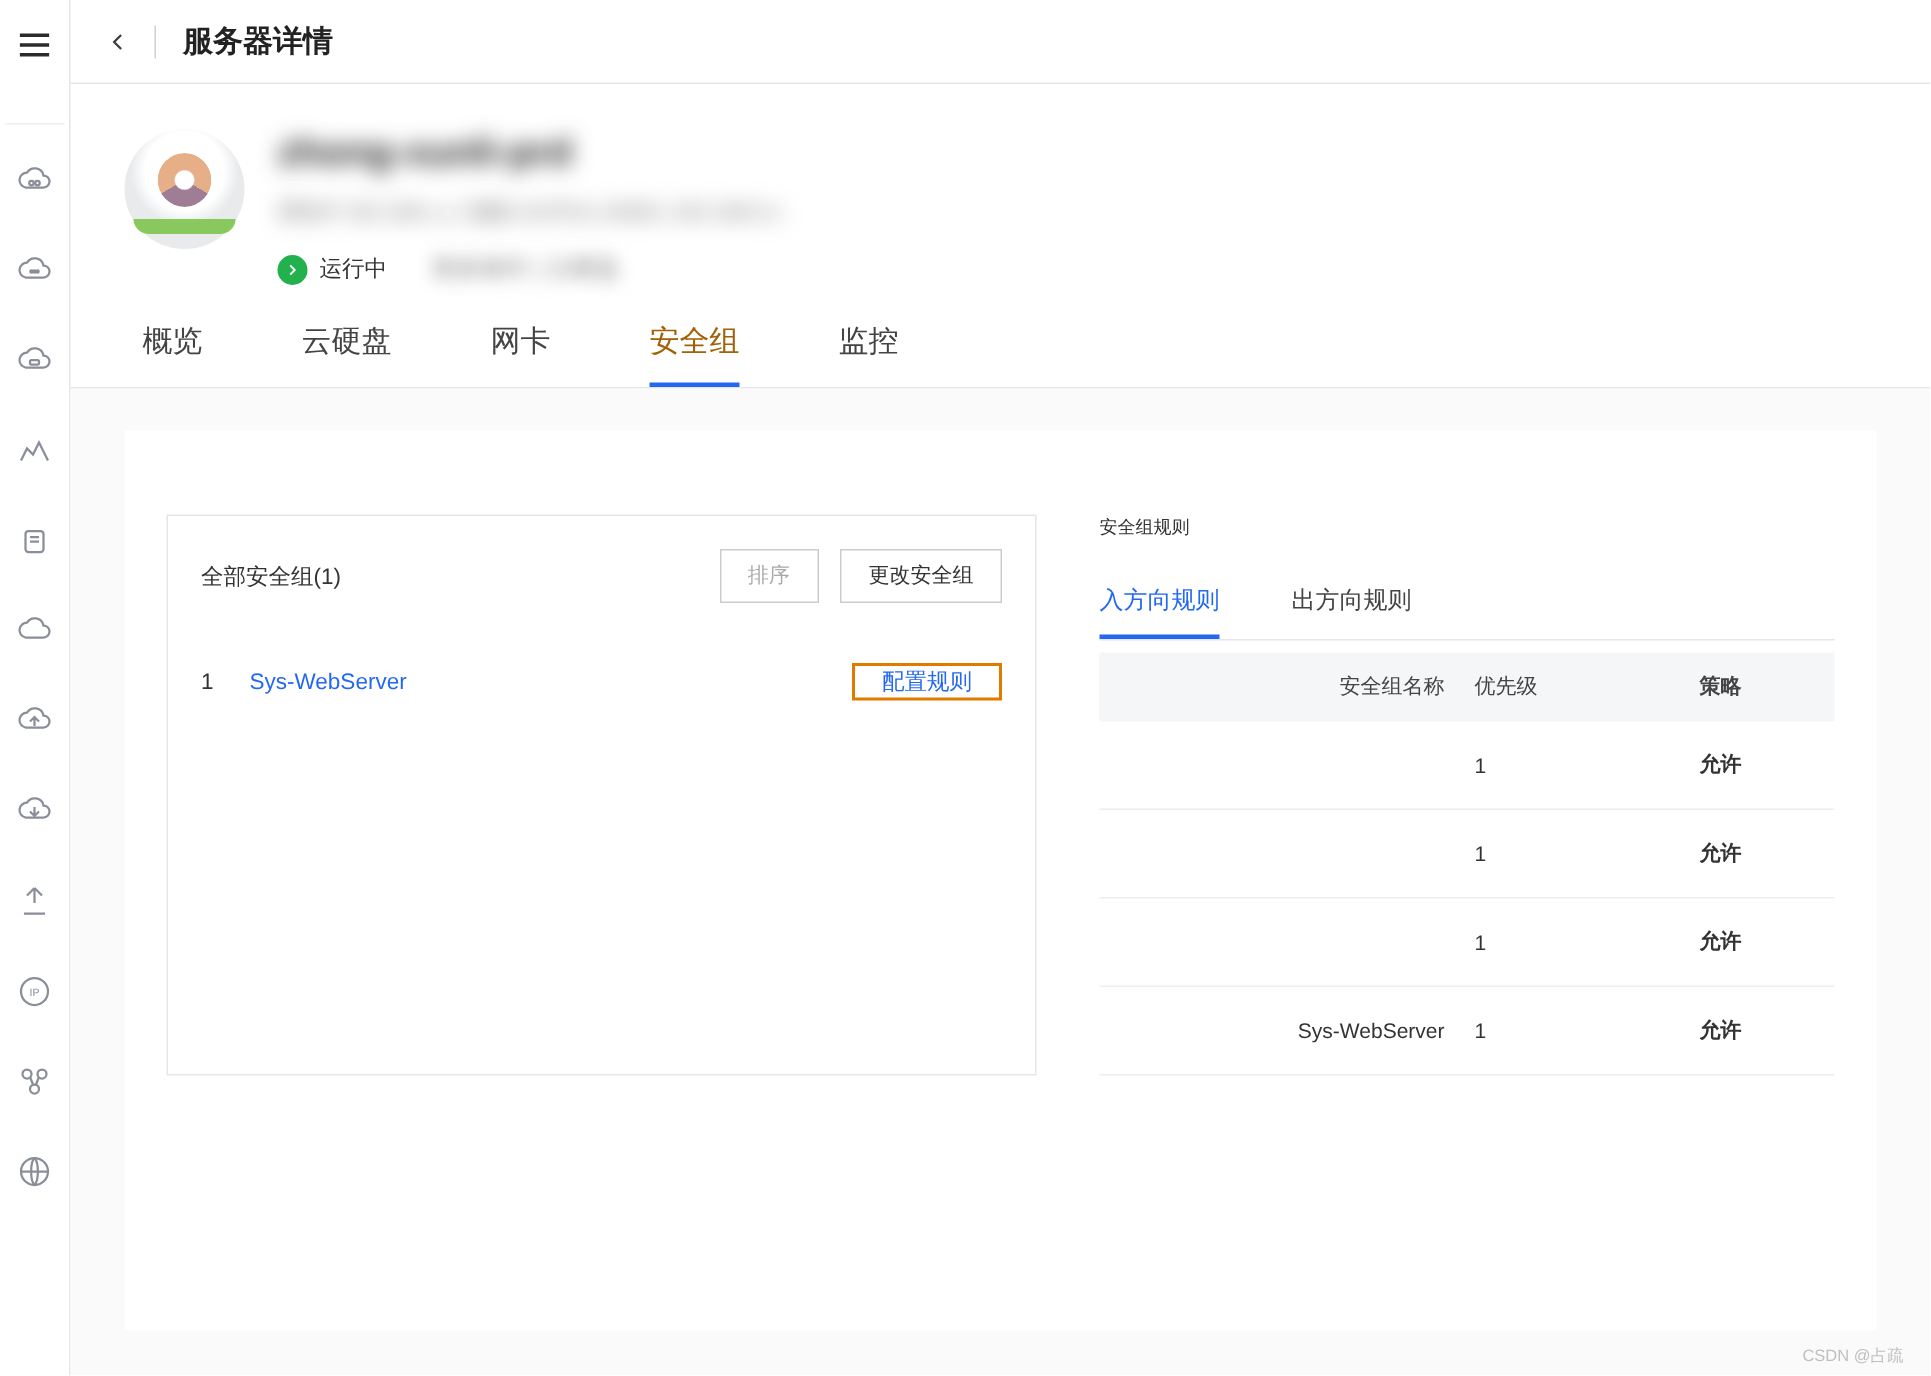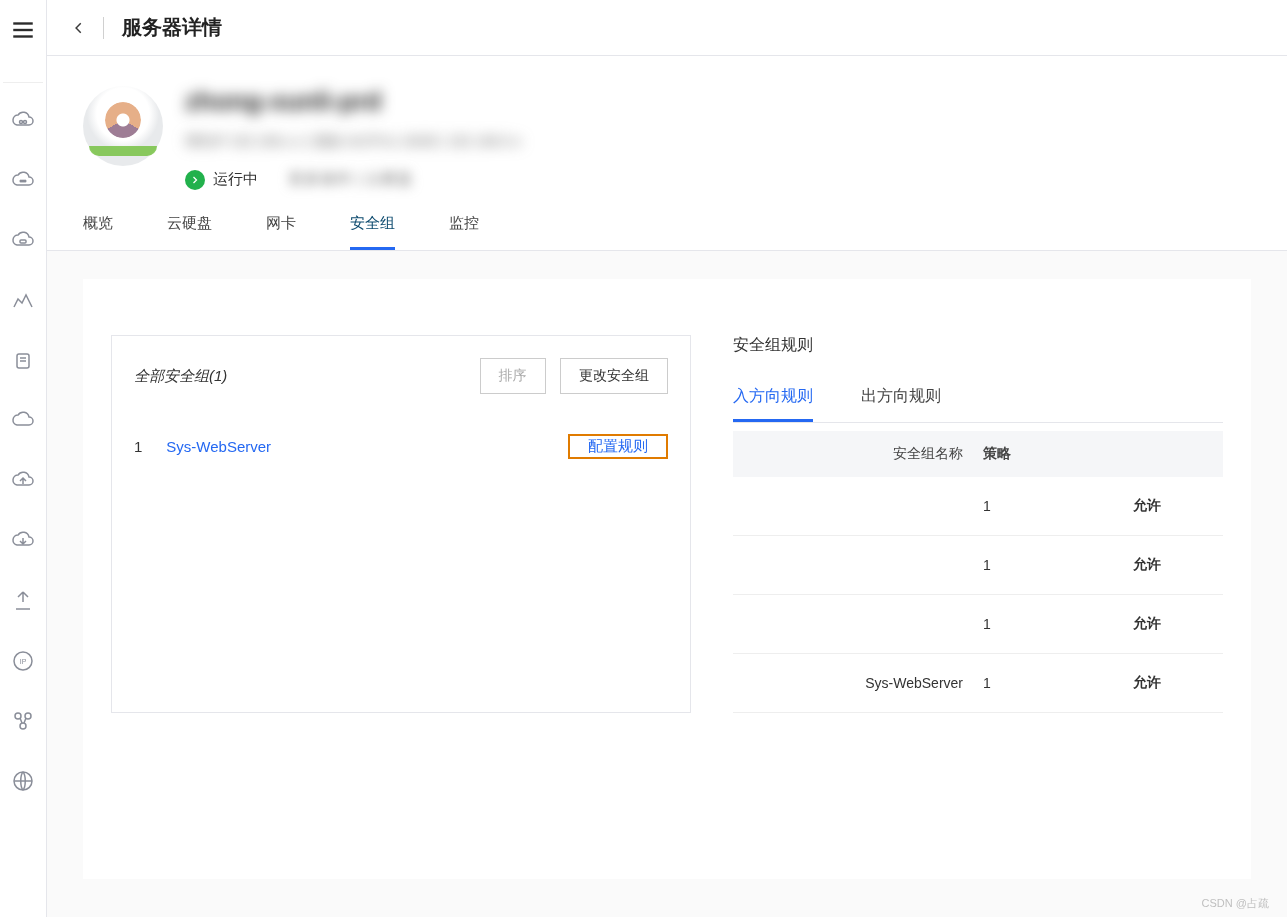--- a/index.html
+++ b/index.html
@@ -33,46 +33,46 @@
 .server-info { flex: 1; }
 .server-name { font-size: 26px; font-weight: 700; color: #222; filter: blur(7px); user-select: none; }
 .server-meta { margin-top: 16px; font-size: 14px; color: #666; filter: blur(7px); user-select: none; }
 .server-status-row { display: flex; align-items: center; margin-top: 18px; }
 .status-badge { display: inline-flex; align-items: center; font-size: 15px; color: #333; }
 .status-badge .dot { width: 20px; height: 20px; border-radius: 50%; background: #22b14c; margin-right: 8px; display:inline-flex; align-items:center; justify-content:center; }
 .status-badge .dot svg { width:12px; height:12px; stroke:#fff; stroke-width:2.5; fill:none; }
 .status-extra { filter: blur(6px); margin-left: 30px; color:#777; }
 
 .tabs { display: flex; padding: 0 36px; border-bottom: 1px solid #e5e6eb; }
-.tabs .tab { padding: 14px 0; margin-right: 54px; font-size: 15px; color: #444; cursor: pointer; border-bottom: 3px solid transparent; }
-.tabs .tab.active { color: #0c4a6e; border-bottom-color: #2468f2; }
+.tabs .tab { padding: 14px 0; margin-right: 54px; font-size: 20px; color: #444; cursor: pointer; border-bottom: 3px solid transparent; margin-left: 12px; }
+.tabs .tab.active { color: #a16207; border-bottom-color: #2468f2; }
 
 .content { padding: 28px 36px; background:#fafafa; flex:1; }
 .inner { background:#fff; padding: 28px; min-height:600px;}
 
 .select-box { position: relative; width: 430px; height: 40px; border: 1px solid #ccc; display: flex; align-items: center; padding: 0 14px; cursor: pointer; font-size: 15px; color:#333; background:#fff; }
 .select-box .caret { position: absolute; right: 14px; top: 50%; transform: translateY(-50%); width: 0; height: 0; border-left: 6px solid transparent; border-right: 6px solid transparent; border-top: 7px solid #666; }
 
 .panels { display: flex; gap: 42px; margin-top: 28px; }
 .panel-left { width: 580px; border: 1px solid #e5e6eb; padding: 22px; }
 .panel-left-head { display: flex; align-items: center; justify-content: space-between; }
-.panel-left-head .lbl { font-size: 15px; color:#333;font-style:italic; }
+.panel-left-head .lbl { font-size: 15px; color:#333; }
 .btn { height: 36px; padding: 0 18px; border: 1px solid #ccc; background: #fff; font-size: 14px; color: #333; cursor: pointer; display:inline-flex; align-items:center; }
 .btn.disabled { color: #aaa; cursor: not-allowed; }
 .btn + .btn { margin-left: 10px; }
 
 .sg-list { margin-top: 40px; }
 .sg-item { display: flex; align-items: center; justify-content: space-between; }
 .sg-item .left { display: flex; align-items: center; }
 .sg-item .idx { font-size: 15px; color:#333; margin-right: 24px; }
 .sg-item .name { font-size: 15px; color: #2468f2; cursor: pointer; }
 .config-btn { height: 25px; padding: 0 18px; border: 2px solid #e07b00; color: #2468f2; background:#fff; font-size: 15px; cursor:pointer; }
 
 .panel-right { flex: 1; }
-.panel-right .section-title { font-size: 16px; color: #333; margin-bottom: 18px; }
+.panel-right .section-title { font-size: 12px; color: #333; margin-bottom: 18px; }
 .rule-tabs { display: flex; border-bottom: 1px solid #e5e6eb; }
 .rule-tabs .rtab { padding: 12px 0; margin-right: 48px; font-size: 16px; color: #444; cursor: pointer; border-bottom: 3px solid transparent; }
 .rule-tabs .rtab.active { color: #2468f2; border-bottom-color: #2468f2; }
 
 .rules-table { width: 100%; margin-top: 8px; }
 .rules-table .thead { display: flex; background: #f5f6f8; font-size: 14px; color: #444; }
 .rules-table .thead .th { padding: 14px 10px; }
 .rules-table .row { display: flex; border-bottom: 1px solid #eee; align-items:center; }
 .rules-table .row .td { padding: 20px 10px; font-size: 14px; color:#333; }
 .col-name { flex: 0 0 240px; padding-left:16px !important;text-align:right;}
@@ -237,20 +237,21 @@
 
         <div class="panel-right">
           <div class="section-title">安全组规则</div>
           <div class="rule-tabs">
             <div class="rtab active">入方向规则</div>
             <div class="rtab">出方向规则</div>
           </div>
           <div class="rules-table">
             <div class="thead">
               <div class="th col-name">安全组名称</div>
+              <div class="th col-prio">优先级</div>
               <div class="th col-pol">策略</div>
             </div>
             <div class="row">
               <div class="td col-name"></div>
               <div class="td col-prio">1</div>
               <div class="td col-pol">允许</div>
             </div>
             <div class="row">
               <div class="td col-name"></div>
               <div class="td col-prio">1</div>

